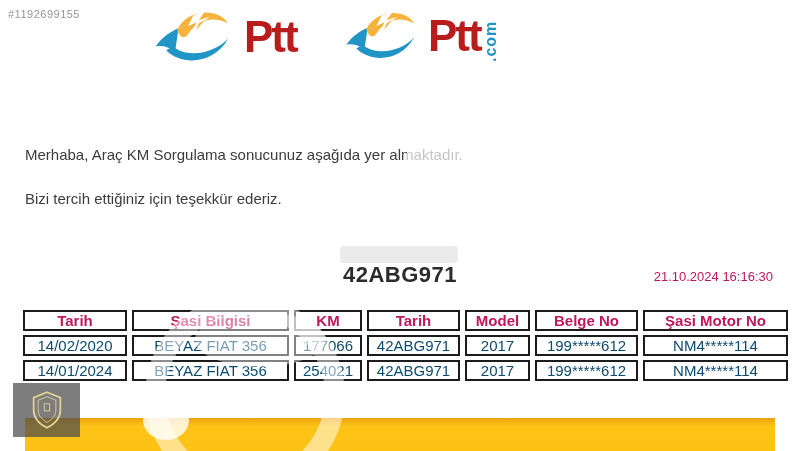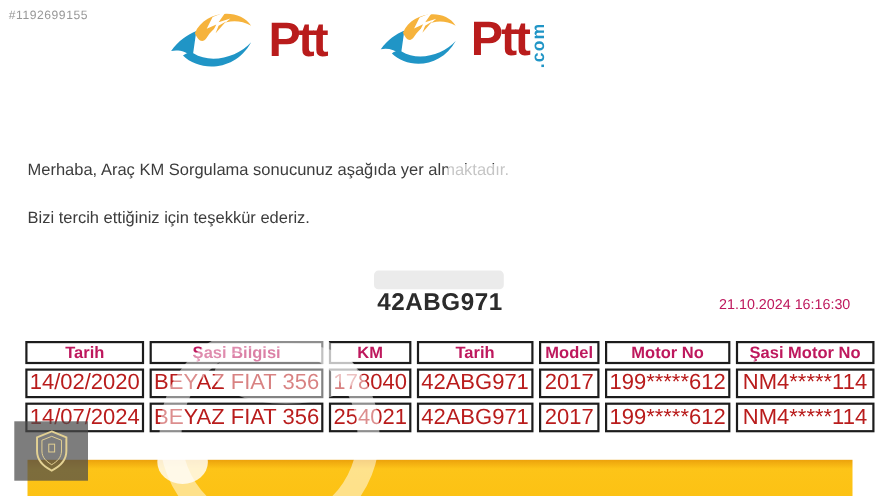--- a/index.html
+++ b/index.html
@@ -30,21 +30,21 @@
   
   .km-table{
     position:absolute;left:18px;top:306px;z-index:1;
     border-collapse:separate;border-spacing:5px 4px;table-layout:fixed;
   }
   .km-table th,.km-table td{
     box-sizing:border-box;border:2px solid #1c1c1c;text-align:center;vertical-align:middle;
     padding:0 2px;white-space:nowrap;overflow:hidden;background:#ffffff;
   }
   .km-table th{height:14px;font-size:15px;font-weight:bold;color:#be185d;}
-  .km-table td{height:20px;font-size:20px;color:#b91c1c;}
+  .km-table td{height:20px;font-size:15px;color:#0c4a6e;}
   
   .yellow-bar{
     position:absolute;left:25px;top:418px;width:750px;height:33px;z-index:0;
     background:linear-gradient(180deg,#ECA20C 0%,#FDC418 25%,#FCC214 100%);
   }
   
   .badge{
     position:absolute;left:13px;top:383px;width:67px;height:54px;z-index:3;
     background:rgba(75,75,75,0.72);display:flex;align-items:center;justify-content:center;
   }
@@ -108,36 +108,36 @@
         <col style="width:103px">
         <col style="width:145px">
     </colgroup>
     <thead>
       <tr>
         <th>Tarih</th>
         <th>Şasi Bilgisi</th>
         <th>KM</th>
         <th>Tarih</th>
         <th>Model</th>
-        <th>Motor No</th>
+        <th>Belge No</th>
         <th>Şasi Motor No</th>
       </tr>
     </thead>
     <tbody>
       <tr>
         <td>14/02/2020</td>
         <td>BEYAZ FIAT 356</td>
-        <td>178040</td>
+        <td>177066</td>
         <td>42ABG971</td>
         <td>2017</td>
         <td>199*****612</td>
         <td>NM4*****114</td>
       </tr>
       <tr>
-        <td>14/07/2024</td>
+        <td>14/01/2024</td>
         <td>BEYAZ FIAT 356</td>
         <td>254021</td>
         <td>42ABG971</td>
         <td>2017</td>
         <td>199*****612</td>
         <td>NM4*****114</td>
       </tr>
     </tbody>
   </table>
 

